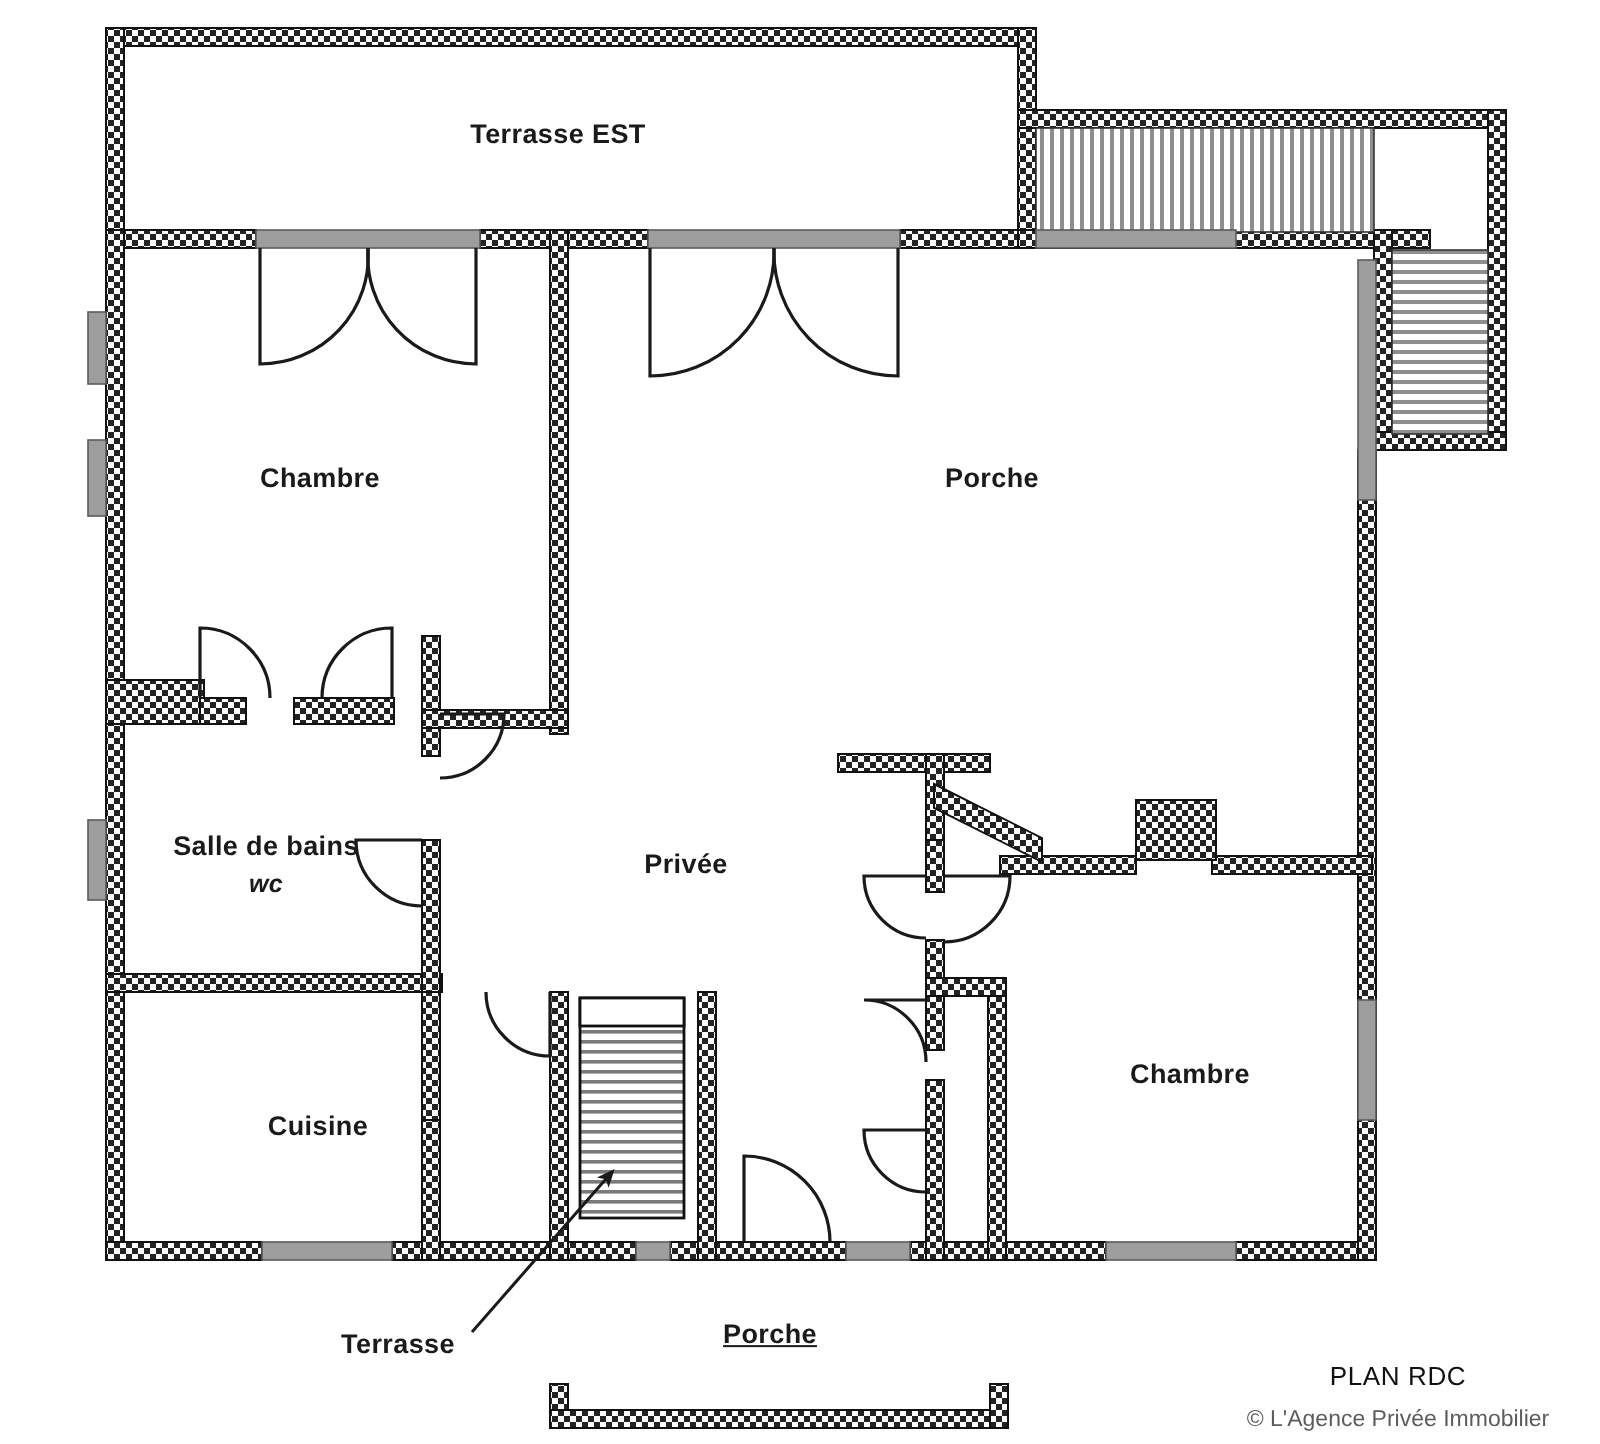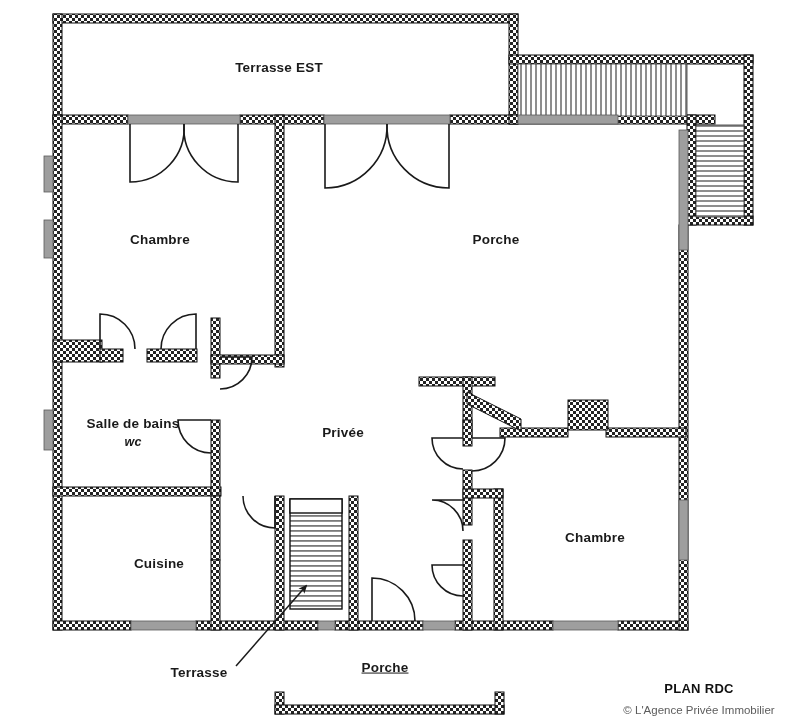--- a/index.html
+++ b/index.html
@@ -40,21 +40,21 @@
     position: absolute;
     font-size: 11.5px;
     color: #5c5c5c;
     white-space: nowrap;
     transform: translate(-50%, -50%);
     margin-top: 48px;
   }
   .plan-title {
     position: absolute;
     font-size: 13px;
-    font-weight: bold;
+    font-weight: normal;
     color: #111111;
     white-space: nowrap;
     transform: translate(-50%, -50%);
     letter-spacing: 0.3px;
   }
 </style>
 </head>
 <body>
 
 <div id="plan-root">

